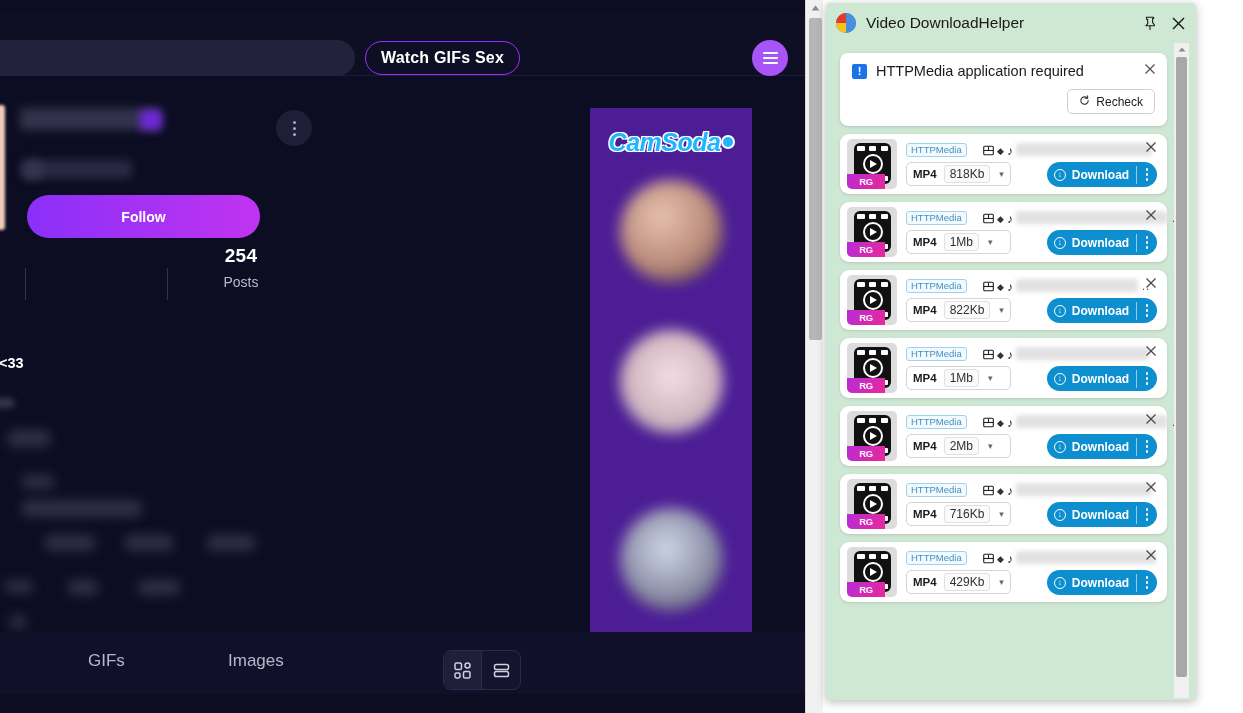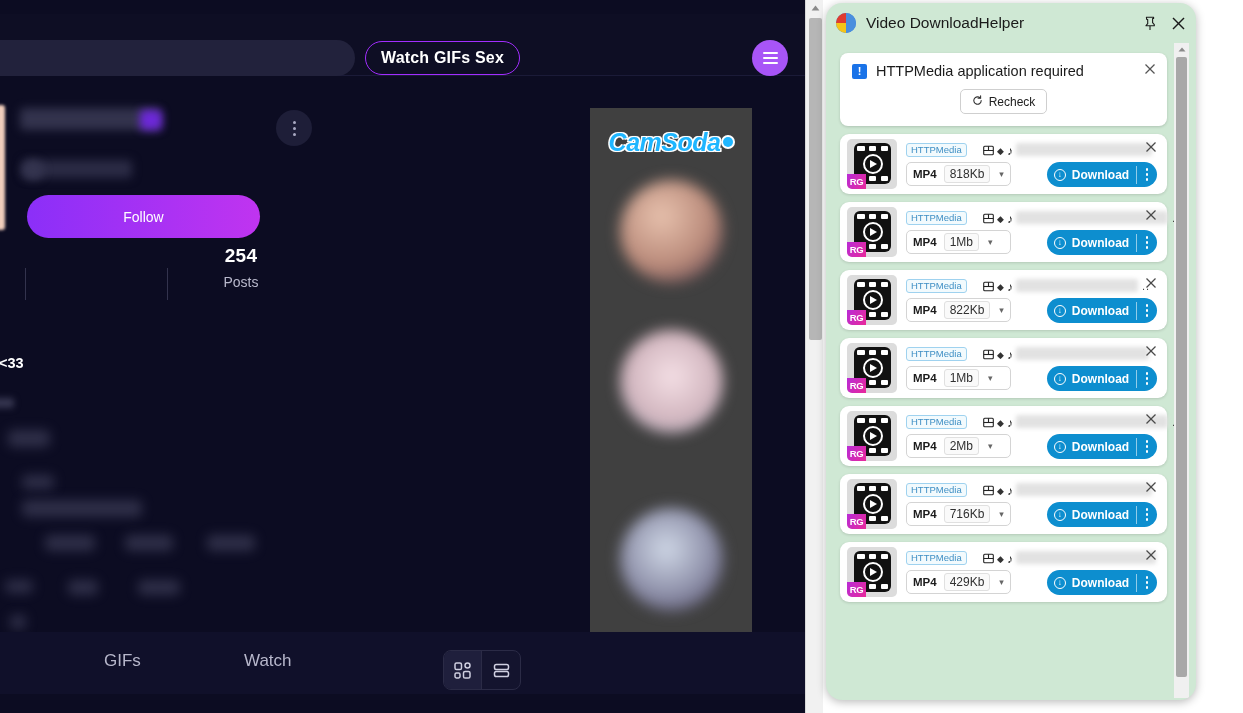--- a/index.html
+++ b/index.html
@@ -66,21 +66,21 @@
     position: absolute; left: 276px; top: 110px; width: 36px; height: 36px;
     border-radius: 18px; background: #1e1e38;
     display: flex; flex-direction: column; align-items: center; justify-content: center;
     gap: 3px; cursor: pointer;
   }
   #kebab-btn i { display:block; width: 3px; height: 3px; background: #a9a9c2; border-radius: 50%; }
   #follow-btn {
     position: absolute; left: 27px; top: 195px; width: 233px; height: 43px;
     border-radius: 22px;
     background: linear-gradient(90deg, #8b2ff8 0%, #c034f0 100%);
-    color: #fff; font-size: 14px; font-weight: normal;
+    color: #fff; font-size: 14px; font-weight: bold;
     display: flex; align-items: center; justify-content: center; cursor: pointer;
   }
   .stat { position: absolute; text-align: center; width: 110px; }
   .stat .num { color:#fff; font-size: 19px; font-weight: bold; letter-spacing:.3px; }
   .stat .lbl { color:#b9b9cc; font-size: 14px; margin-top: 7px; }
   #stat-views { left: 42px; top: 262px; }
   #stat-posts { left: 186px; top: 245px; }
   .stat-div { position:absolute; width:1px; height:32px; background:#33334d; top:268px; }
   #bio-line {
     position: absolute; left: -30px; top: 355px; color:#fff;
@@ -101,36 +101,36 @@
   #bl8 { left: 138px; top: 580px; width: 42px; height: 15px; }
   #bl9 { left: 5px; top: 580px; width: 28px; height: 13px; }
   #bl10 { left: 10px; top: 615px; width: 16px; height: 14px; }
 
   
   #page-tabs {
     position: absolute; left: 0; bottom: 0; width: 805px; height: 62px;
     background: #10102a;
   }
   .ptab {
-    position: absolute; top: 19px; color:#b7b7cb; font-size: 17px; cursor: pointer; margin-left: 16px;
+    position: absolute; top: 19px; color:#b7b7cb; font-size: 17px; cursor: pointer;
   }
   #tab-gifs { left: 88px; }
   #tab-images { left: 228px; }
   #view-toggle {
     position: absolute; left: 443px; top: 650px; width: 78px; height: 40px;
     border: 1px solid #2b2b46; border-radius: 8px; display:flex; overflow:hidden;
     background: #14142e;
   }
   #view-toggle > div { width: 39px; display:flex; align-items:center; justify-content:center; cursor:pointer;}
   #view-grid { background:#1f1f3c; border-right:1px solid #2b2b46;}
 
   
   #ad-col {
     position: absolute; left: 590px; top: 108px; width: 162px; height: 585px;
-    background: #404040; overflow: hidden; padding-left: 36px;
+    background: #4c1d95; overflow: hidden; padding-left: 36px;
   }
   #ad-logo {
     position:absolute; left: 6px; top: 14px; width: 150px; height: 40px;
     display:flex; align-items:center; justify-content:center;
     color: #1fb6ff; font-size: 25px; font-weight: bold; font-style: italic;
     text-shadow: 0 0 2px #fff, 1.4px 1.4px 0 #fff, -1.4px 1.4px 0 #fff, 1.4px -1.4px 0 #fff, -1.4px -1.4px 0 #fff;
     letter-spacing: -.5px;
   }
   #ad-logo .dot { display:inline-block; width:10px; height:10px; border-radius:50%;
     background:#1fb6ff; box-shadow: 0 0 0 2px #fff; margin-left:3px; }
@@ -160,21 +160,21 @@
     display:flex; align-items:center; justify-content:center;
   }
   #page-scroll-thumb {
     position:absolute; left:3px; top:18px; width:13px; height:322px;
     background:#b6b6b6; border-radius:2px;
   }
 
   
   #vdh {
     position:absolute; left:826px; top:3px; width:370px; height:697px;
-    background:#cfe8d4; border-radius:16px;
+    background:#cfe8d4; border-radius:4px;
     box-shadow: 0 2px 10px rgba(0,0,0,.28);
     overflow:hidden;
   }
   #vdh-header {
     position:absolute; left:0; top:0; width:370px; height:40px;
     display:flex; align-items:center; padding: 0 10px;
   }
   #vdh-logo { width:20px; height:20px; border-radius:50%; position:relative; overflow:hidden;
     background:#3b7fd4; flex: 0 0 auto; }
   #vdh-logo .q1 { position:absolute; left:0; top:0; width:10px; height:10px; background:#e03b2f; }
@@ -205,21 +205,21 @@
     border-radius:8px; box-shadow: 0 1px 3px rgba(0,0,0,.16);
     padding: 10px 12px 12px 12px; position:relative;
   }
   #notice-head { display:flex; align-items:center; }
   #notice-icon { width:15px; height:15px; background:#1a73e8; border-radius:2px;
     color:#fff; font-size:11px; font-weight:bold; display:flex;align-items:center;justify-content:center; }
   #notice-title { margin-left:9px; font-size:14.5px; color:#1b1b1b; }
   #notice-close { position:absolute; right:11px; top:10px; cursor:pointer; color:#555; font-size:14px; line-height:1;}
   #notice-text { margin-top:9px; font-size:11.8px; color:#2b2b2b; line-height:1.45; }
   #notice-text a { color:#4f8df5; text-decoration:none; cursor:pointer;}
-  #notice-buttons { margin-top:10px; display:flex; justify-content:flex-end; gap:9px; align-items:center;flex-direction:column;}
+  #notice-buttons { margin-top:10px; display:flex; justify-content:flex-end; gap:9px; align-items:center;}
   #recheck-btn {
     border:1px solid #cfcfcf; background:#fff; border-radius:5px;
     height:25px; padding:0 11px; font-size:12px; color:#202020;
     display:flex; align-items:center; gap:6px; cursor:pointer;
   }
   #install-btn {
     background:#1b6ef3; border-radius:5px; height:25px; padding:0 11px;
     font-size:12px; color:#fff; font-weight:bold;
     display:flex; align-items:center; gap:7px; cursor:pointer;
   }
@@ -250,21 +250,21 @@
     position:absolute; left:50%; top:50%; transform:translate(-50%,-50%);
     width:20px; height:20px; border-radius:50%; border:2.6px solid #fff;
     display:flex;align-items:center;justify-content:center;
   }
   .film .play i {
     display:block; width:0;height:0;
     border-left:7px solid #fff; border-top:4.6px solid transparent; border-bottom:4.6px solid transparent;
     margin-left:2.5px;
   }
   .rg {
-    position:absolute; left:0; bottom:0; width:19px; height:15px;
+    position:absolute; left:0; bottom:0; width:38px; height:15px;
     background: linear-gradient(120deg,#b92bd6,#e8299a);
     color:#fff; font-size:9.5px; font-weight:bold;
     display:flex;align-items:center;justify-content:center; letter-spacing:-.3px;
   }
   .proto {
     position:absolute; left:66px; top:9px; height:14px; padding:0 4px;
     border:1px solid #9fd2ef; border-radius:3px; background:#f2fafd;
     color:#3f8fc4; font-size:9.5px; line-height:12px;
   }
   .kindicons { position:absolute; left:143px; top:8px; display:flex; align-items:center; gap:3px; color:#2b2b2b; }
@@ -363,21 +363,21 @@
       <div class="adthumb" id="adt2"></div>
       <div class="adthumb" id="adt3"></div>
       <div id="load-more">
         <span>Load More</span>
         <span>›</span>
       </div>
     </div>
 
     <div id="page-tabs">
       <div class="ptab" id="tab-gifs">GIFs</div>
-      <div class="ptab" id="tab-images">Watch</div>
+      <div class="ptab" id="tab-images">Images</div>
     </div>
     <div id="view-toggle">
       <div id="view-grid">
         <svg width="19" height="19" viewBox="0 0 19 19">
           <rect x="2" y="2" width="6.5" height="6.5" rx="1.6" fill="none" stroke="#cfcfe0" stroke-width="1.5"></rect>
           <rect x="12" y="2" width="5" height="5" rx="2.5" fill="none" stroke="#cfcfe0" stroke-width="1.5"></rect>
           <rect x="2" y="12" width="5" height="5" rx="1.4" fill="none" stroke="#cfcfe0" stroke-width="1.5"></rect>
           <rect x="10.5" y="10.5" width="6.5" height="6.5" rx="1.6" fill="none" stroke="#cfcfe0" stroke-width="1.5"></rect>
         </svg>
       </div>

